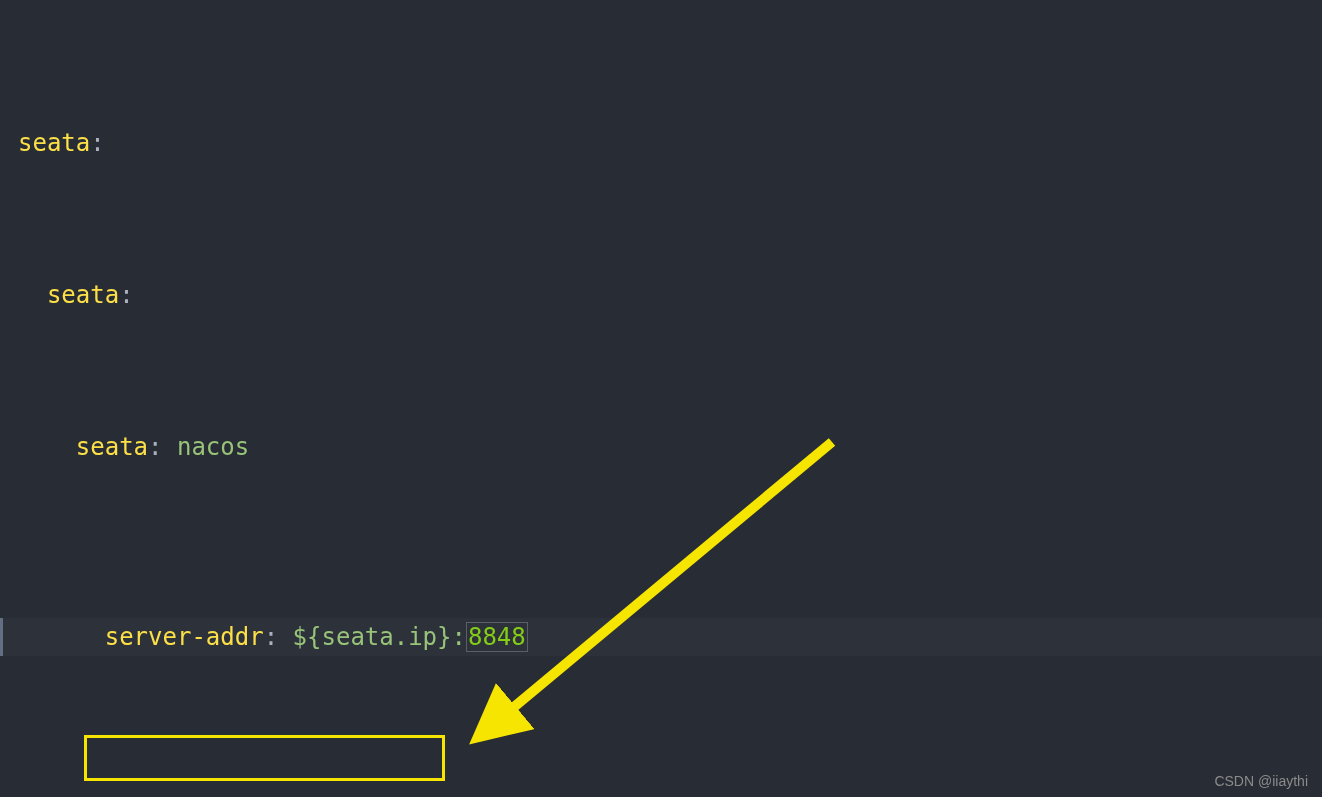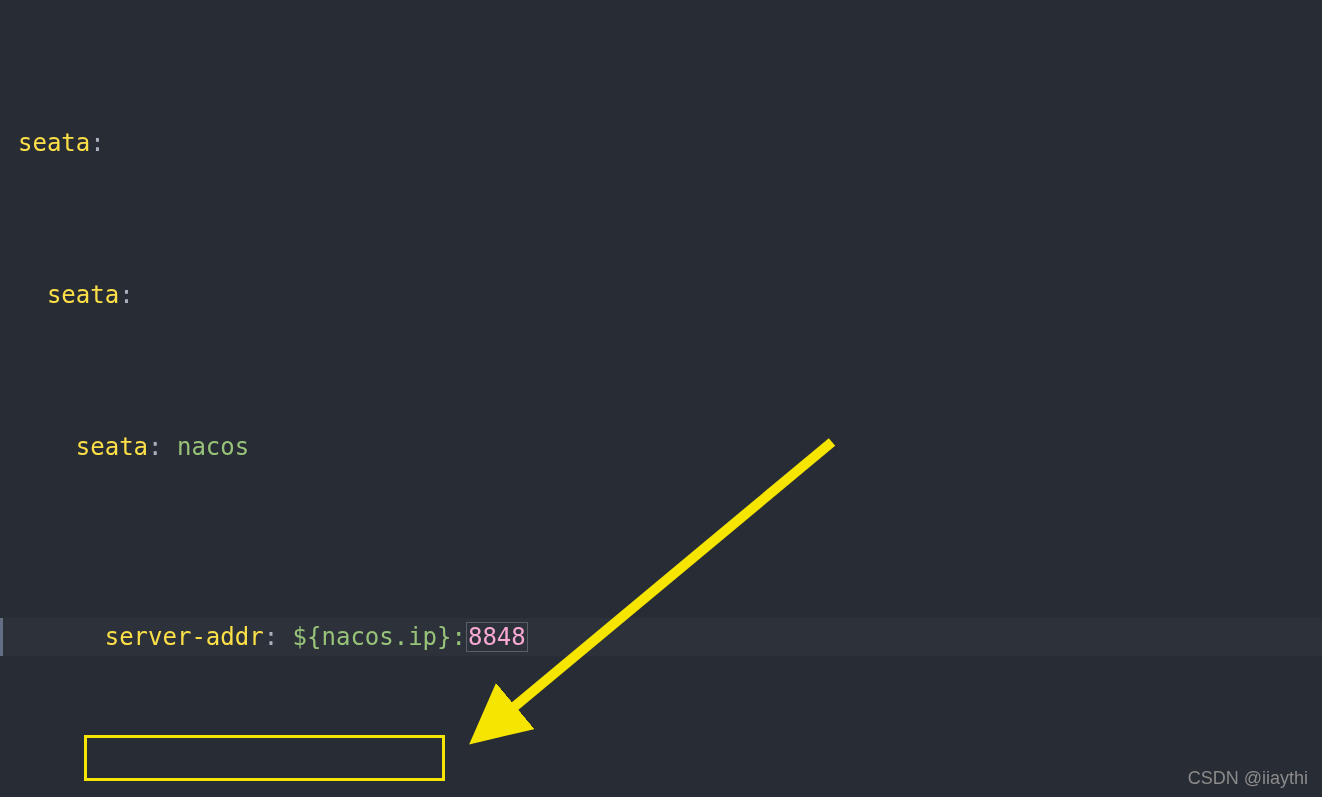--- a/index.html
+++ b/index.html
@@ -33,57 +33,57 @@
     left: 0; top: 0; bottom: 0;
     width: 3px;
     background: #636d83;
   }
   .indent-guide {
     color: #3b4049;
   }
   .key { color: #fde047; }
   .colon { color: #abb2bf; }
   .val-text { color: #98c379; }
-  .number { color: #f9a8d4; }
+  .number { color: #84cc16; }
   .boxnum {
     border: 1px solid #596068;
     padding: 0 1px;
   }
   .annot-box {
     position: absolute;
     border: 3px solid #f5e500;
     pointer-events: none;
   }
   .arrow-svg {
     position: absolute;
     pointer-events: none;
     overflow: visible;
   }
   .watermark {
     position: absolute;
     right: 14px;
     bottom: 8px;
     color: #8b8b8b;
     font-family: Arial, sans-serif;
-    font-size: 18px;
+    font-size: 14px;
   }
 </style>
 </head>
 <body>
 
 <div class="editor">
 
   <div class="line"><span class="key">seata</span><span class="colon">:</span></div>
 
   <div class="line"><span class="indent-guide">  </span><span class="key">seata</span><span class="colon">:</span></div>
 
   <div class="line"><span class="indent-guide">  </span><span class="indent-guide">  </span><span class="key">seata</span><span class="colon">: </span><span class="val-text">nacos</span></div>
 
 
-  <div class="line hl"><span class="indent-guide">  </span><span class="indent-guide">  </span><span class="indent-guide">  </span><span class="key">server-addr</span><span class="colon">: </span><span class="val-text">${nacos.ip}:</span><span class="number boxnum">8848</span></div>
+  <div class="line hl"><span class="indent-guide">  </span><span class="indent-guide">  </span><span class="indent-guide">  </span><span class="key">server-addr</span><span class="colon">: </span><span class="val-text">${seata.ip}:</span><span class="number boxnum">8848</span></div>
 
   
 
   
 
   
 
   
 
   

